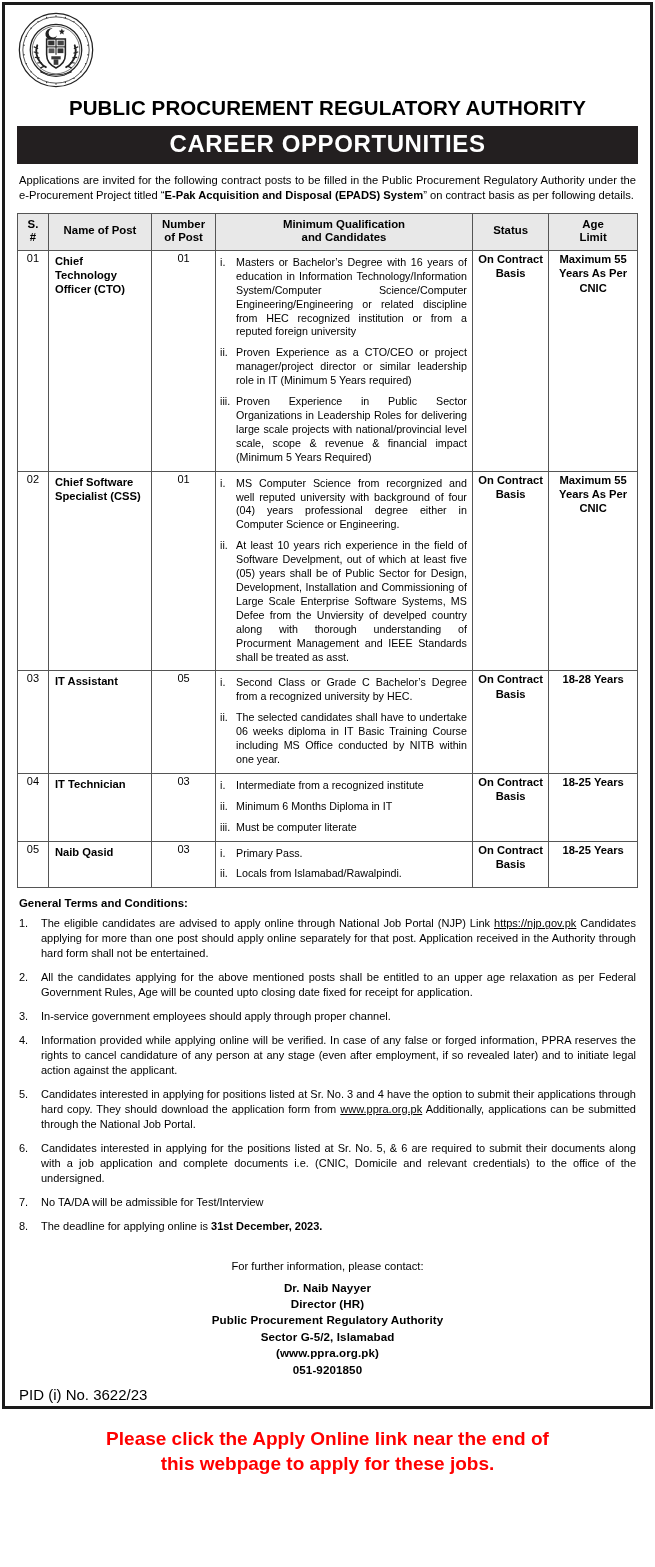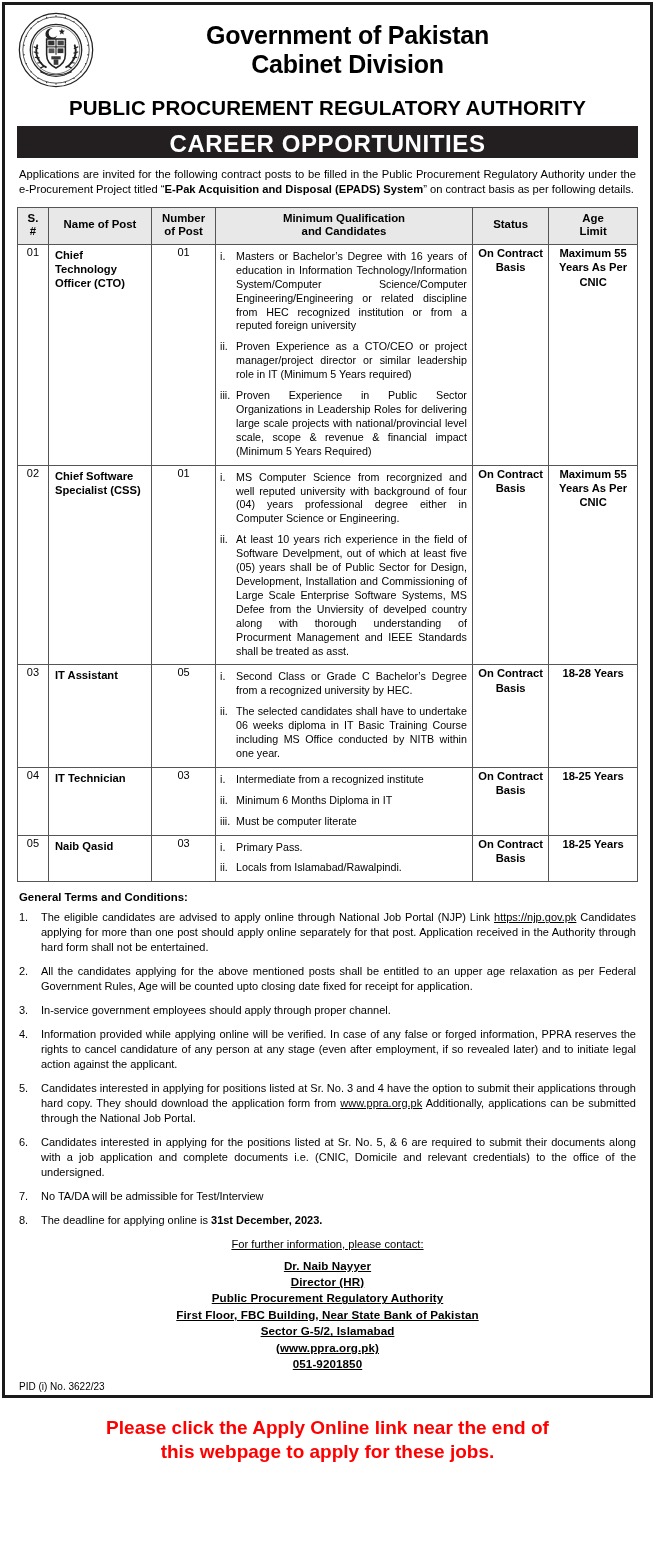--- a/index.html
+++ b/index.html
@@ -58,21 +58,21 @@
     margin: 7px 0 6px 0;
     padding: 0 6px;
   }
   .career-bar {
     background: #231f20;
     color: #ffffff;
     text-align: center;
     font-weight: bold;
     font-size: 24px;
     letter-spacing: 0.6px;
-    padding: 4px 0 0 0;
+    padding: 4px 0 6px 0;
     margin: 0 12px 0 12px;
   }
   
   .intro {
     padding: 9px 14px 0 14px;
   }
   .intro p {
     margin: 0 0 9px 0;
     font-size: 11.2px;
     line-height: 1.32;
@@ -188,36 +188,35 @@
   }
   ol.terms-list > li.nojust .body { text-align: left; }
   .terms a, .lnk {
     text-decoration: underline;
     color: #000;
   }
   .terms b { font-weight: bold; }
   
   .contact {
     text-align: center;
-    margin-top: 10px;
+    margin-top: 26px;
     padding: 0 14px;
-    text-decoration: underline;
   }
   .contact .lead {
     font-size: 11.2px;
     margin-bottom: 8px;
   }
   .contact .blk div {
     font-weight: bold;
     font-size: 11.6px;
     line-height: 1.42;
     letter-spacing: 0.1px;
   }
   .pid {
-    font-size: 10px;
+    font-size: 15px;
     padding: 8px 0 3px 14px;
     text-align: left;
   }
   
   .footer-note {
     text-align: center;
     color: #ff0000;
     font-weight: bold;
     font-size: 19px;
     line-height: 1.3;
@@ -287,24 +286,20 @@
           <line x1="50" y1="36" x2="50" y2="56" stroke="#222" stroke-width="1.4"></line>
           <rect x="40" y="38" width="8" height="6" fill="#333"></rect>
           <rect x="52" y="38" width="8" height="6" fill="#444"></rect>
           <rect x="40.5" y="48" width="7.5" height="6" fill="#555"></rect>
           <rect x="52" y="48" width="7.5" height="6" fill="#333"></rect>
           <path d="M44 58 h12 v4 h-12 z" fill="#3a3a3a"></path>
           <path d="M47 62 h6 v7 h-6 z" fill="#3a3a3a"></path>
 
           <path d="M30 78 q20 8 40 0 q-20 12 -40 0 z" fill="#fff" stroke="#222" stroke-width="1.2"></path>
         </svg>
-      </div>
-      <div class="header-titles">
-        <div class="gov-line1">Government of Pakistan</div>
-        <div class="gov-line2">Cabinet Division</div>
       </div>
     </div>
 
     <div class="authority-line">PUBLIC PROCUREMENT REGULATORY AUTHORITY</div>
 
     <div class="career-bar">CAREER OPPORTUNITIES</div>
 
     <div class="intro">
       <p><span>Applications are invited for the following contract posts to be filled in the Public Procurement Regulatory Authority under the e-Procurement Project titled “</span><b>E-Pak Acquisition and Disposal (EPADS) System</b><span>” on contract basis as per following details.</span></p>
     </div>
@@ -486,21 +481,20 @@
           </li>
         </ol>
     </div>
 
     <div class="contact">
       <div class="lead">For further information, please contact:</div>
       <div class="blk" id="contact-block">
           <div>Dr. Naib Nayyer</div>
           <div>Director (HR)</div>
           <div>Public Procurement Regulatory Authority</div>
-          <div>First Floor, FBC Building, Near State Bank of Pakistan</div>
           <div>Sector G-5/2, Islamabad</div>
           <div>(www.ppra.org.pk)</div>
           <div>051-9201850</div>
         </div>
     </div>
 
     <div class="pid">PID (i) No. 3622/23</div>
 
   </div>
 

